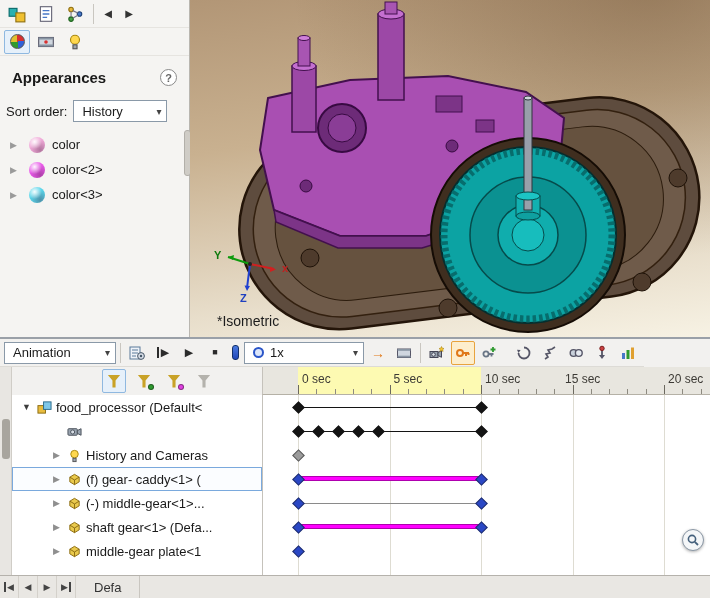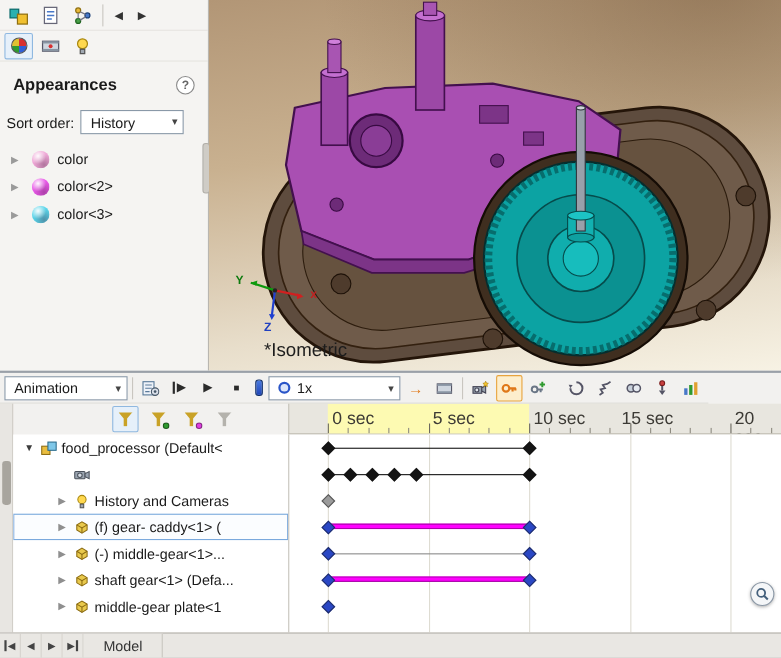--- a/index.html
+++ b/index.html
@@ -26,21 +26,21 @@
 .sphere{width:16px;height:16px;border-radius:50%;flex:none;
  background-image:radial-gradient(circle at 35% 30%,rgba(255,255,255,.95),rgba(255,255,255,0) 48%),
  radial-gradient(circle at 70% 80%,rgba(60,20,50,.35),rgba(0,0,0,0) 60%)}
 #splitter-handle{position:absolute;right:-2px;top:130px;width:7px;height:46px;background:#cfccc6;border:1px solid #b2afa9;border-radius:3px}
 
 
 #viewport{position:absolute;left:190px;top:0;width:520px;height:337px;overflow:hidden;
  background:radial-gradient(ellipse at 88% -5%,rgba(92,62,34,.38),rgba(0,0,0,0) 55%),
  linear-gradient(172deg,#b29676 0%,#c9b190 38%,#e8decb 78%,#f7f2e4 100%)}
 #model{position:absolute;left:0;top:0}
-#view-label{position:absolute;left:50px;bottom:8px;font-size:17px;color:#1c1c1c}
+#view-label{position:absolute;left:27px;bottom:8px;font-size:14px;color:#1c1c1c}
 #triad{position:absolute;left:24px;top:244px;width:90px;height:64px}
 #triad span{position:absolute;font-size:11px;font-weight:bold}
 #axis-y-label{left:0;top:5px;color:#0e7a0e}
 #axis-x-label{left:68px;top:18px;color:#c02020;font-weight:normal}
 #axis-z-label{left:26px;top:48px;color:#2040c0}
 
 
 #motion-panel{position:absolute;left:0;top:337px;width:710px;height:238px;background:#f2f1ef;border-top:2px solid #9aa0a8}
 #motion-toolbar{position:absolute;left:0;top:0;width:644px;height:28px;display:flex;align-items:center;gap:2px;padding:0 4px;border-bottom:1px solid #dddbd6;overflow:hidden}
 .btn{width:24px;height:24px;border:1px solid transparent;background:transparent;display:flex;align-items:center;justify-content:center;flex:none;position:relative}
@@ -55,21 +55,21 @@
 .rcluster{margin-left:auto;display:flex;gap:2px}
 #subrow{position:absolute;left:12px;top:28px;width:250px;height:28px;display:flex;align-items:center;gap:6px;padding-left:90px;background:#f2f1ef}
 .fwrap{position:relative;width:13px;height:13px}
 .funnel{display:block;width:13px;height:13px;background:#c9a227;clip-path:polygon(0 0,100% 0,62% 46%,62% 100%,38% 100%,38% 46%)}
 .funnel.gray{background:#b4b2ac}
 .dot{position:absolute;right:-3px;bottom:-2px;width:6px;height:6px;border-radius:50%;border:1px solid rgba(0,0,0,.4)}
 #ruler{position:absolute;left:262px;top:28px;width:448px;height:28px;background:#e8e6df;border-bottom:1px solid #b5b1a6;border-left:1px solid #c5c2bb;overflow:hidden}
 .ruler-hl{position:absolute;top:0;height:28px;background:#fdfab2}
 .tick{position:absolute;bottom:0;width:1px;height:5px;background:#8d8a80}
 .tick.maj{height:9px;background:#6b685f}
-.rlabel{position:absolute;top:5px;font-size:16px;color:#3c3a35}
+.rlabel{position:absolute;top:5px;font-size:12px;color:#3c3a35}
 #left-scroll{position:absolute;left:0;top:28px;width:12px;height:208px;background:#e8e6e2;border-right:1px solid #d0cdc7}
 #left-scroll .thumb{position:absolute;left:2px;top:52px;width:8px;height:40px;background:#a8a59e;border-radius:3px}
 #motion-tree{position:absolute;left:12px;top:56px;width:250px;height:180px;background:#fff;overflow:hidden}
 .mrow{height:24px;display:flex;align-items:center;gap:4px;white-space:nowrap;overflow:hidden;border:1px solid transparent}
 .mrow.sel{border-color:#7aa9dd;background:#fbfdff}
 .arrow{font-size:9px;color:#8f8f8f;width:11px;flex:none;text-align:center}
 .arrow.open{color:#3c3c3c}
 .ticon{width:16px;height:16px;flex:none;display:flex;align-items:center;justify-content:center}
 .tlabel{font-size:13px}
 #tracks{position:absolute;left:262px;top:56px;width:448px;height:180px;background:#fff;border-left:1px solid #c5c2bb;overflow:hidden}
@@ -519,16 +519,16 @@
     <button class="navbtn">
         <span>◀</span>
       </button>
     <button class="navbtn">
         <span>▶</span>
       </button>
     <button class="navbtn">
         <span class="bar-r">▶</span>
       </button>
     <div class="tab">
-        <span>Model</span>
+        <span>Defa</span>
       </div>
   </div>
 </div>
 
 </body></html>

